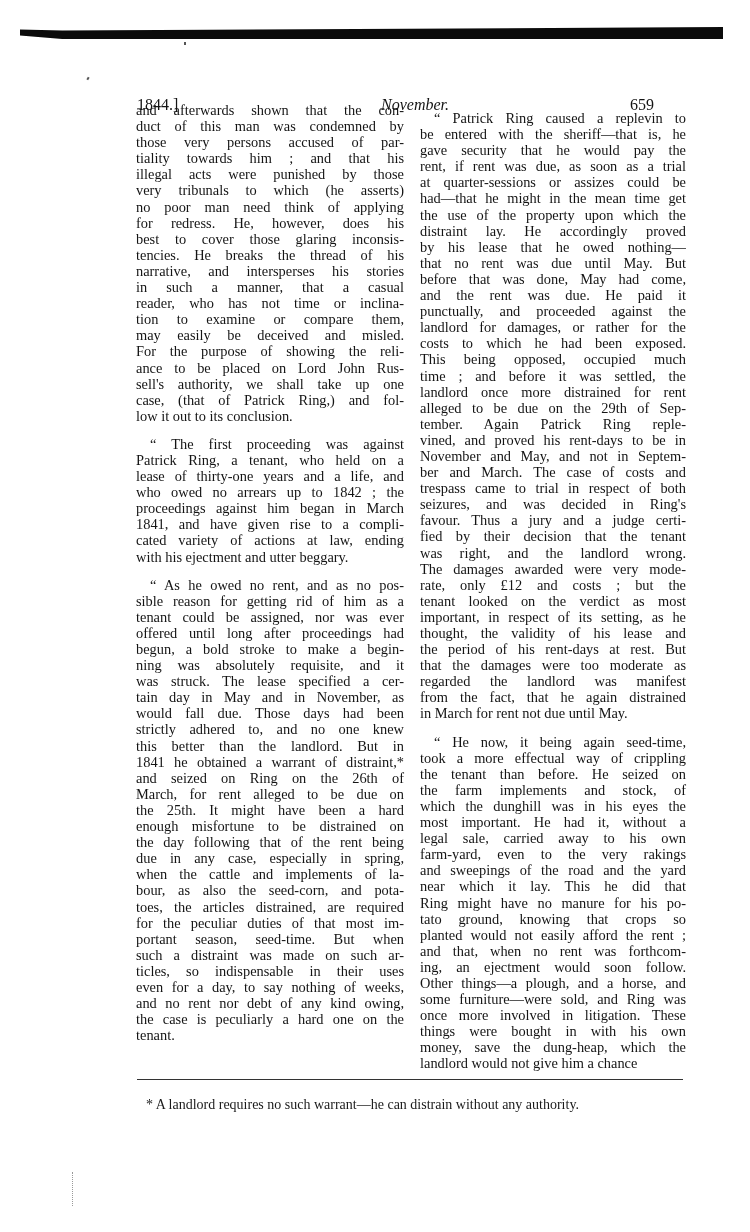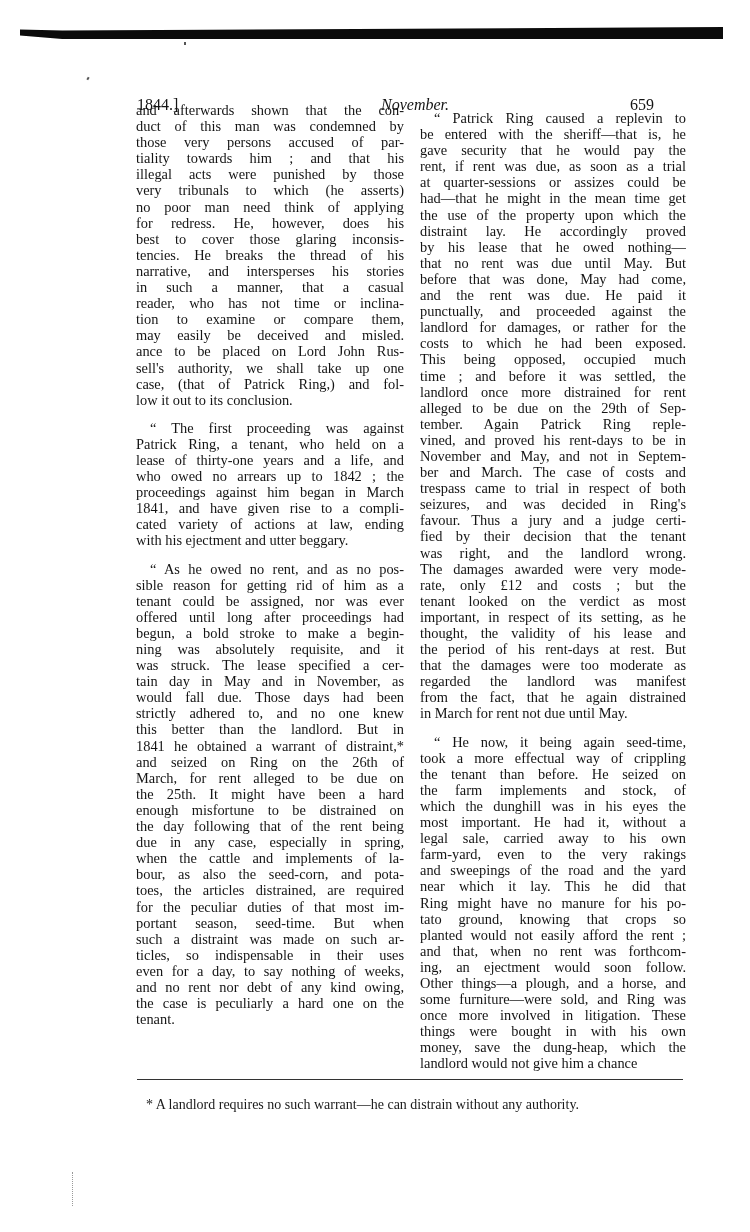--- a/index.html
+++ b/index.html
@@ -72,20 +72,21 @@
       <span class="line">very tribunals to which (he asserts)</span>
       <span class="line">no poor man need think of applying</span>
       <span class="line">for redress. He, however, does his</span>
       <span class="line">best to cover those glaring inconsis-</span>
       <span class="line">tencies. He breaks the thread of his</span>
       <span class="line">narrative, and intersperses his stories</span>
       <span class="line">in such a manner, that a casual</span>
       <span class="line">reader, who has not time or inclina-</span>
       <span class="line">tion to examine or compare them,</span>
       <span class="line">may easily be deceived and misled.</span>
+      <span class="line">For the purpose of showing the reli-</span>
       <span class="line">ance to be placed on Lord John Rus-</span>
       <span class="line">sell's authority, we shall take up one</span>
       <span class="line">case, (that of Patrick Ring,) and fol-</span>
       <span class="line last">low it out to its conclusion.</span>
     </div>
     <div class="para-gap"></div>
     <div>
       <span class="line indent">“ The first proceeding was against</span>
       <span class="line">Patrick Ring, a tenant, who held on a</span>
       <span class="line">lease of thirty-one years and a life, and</span>

